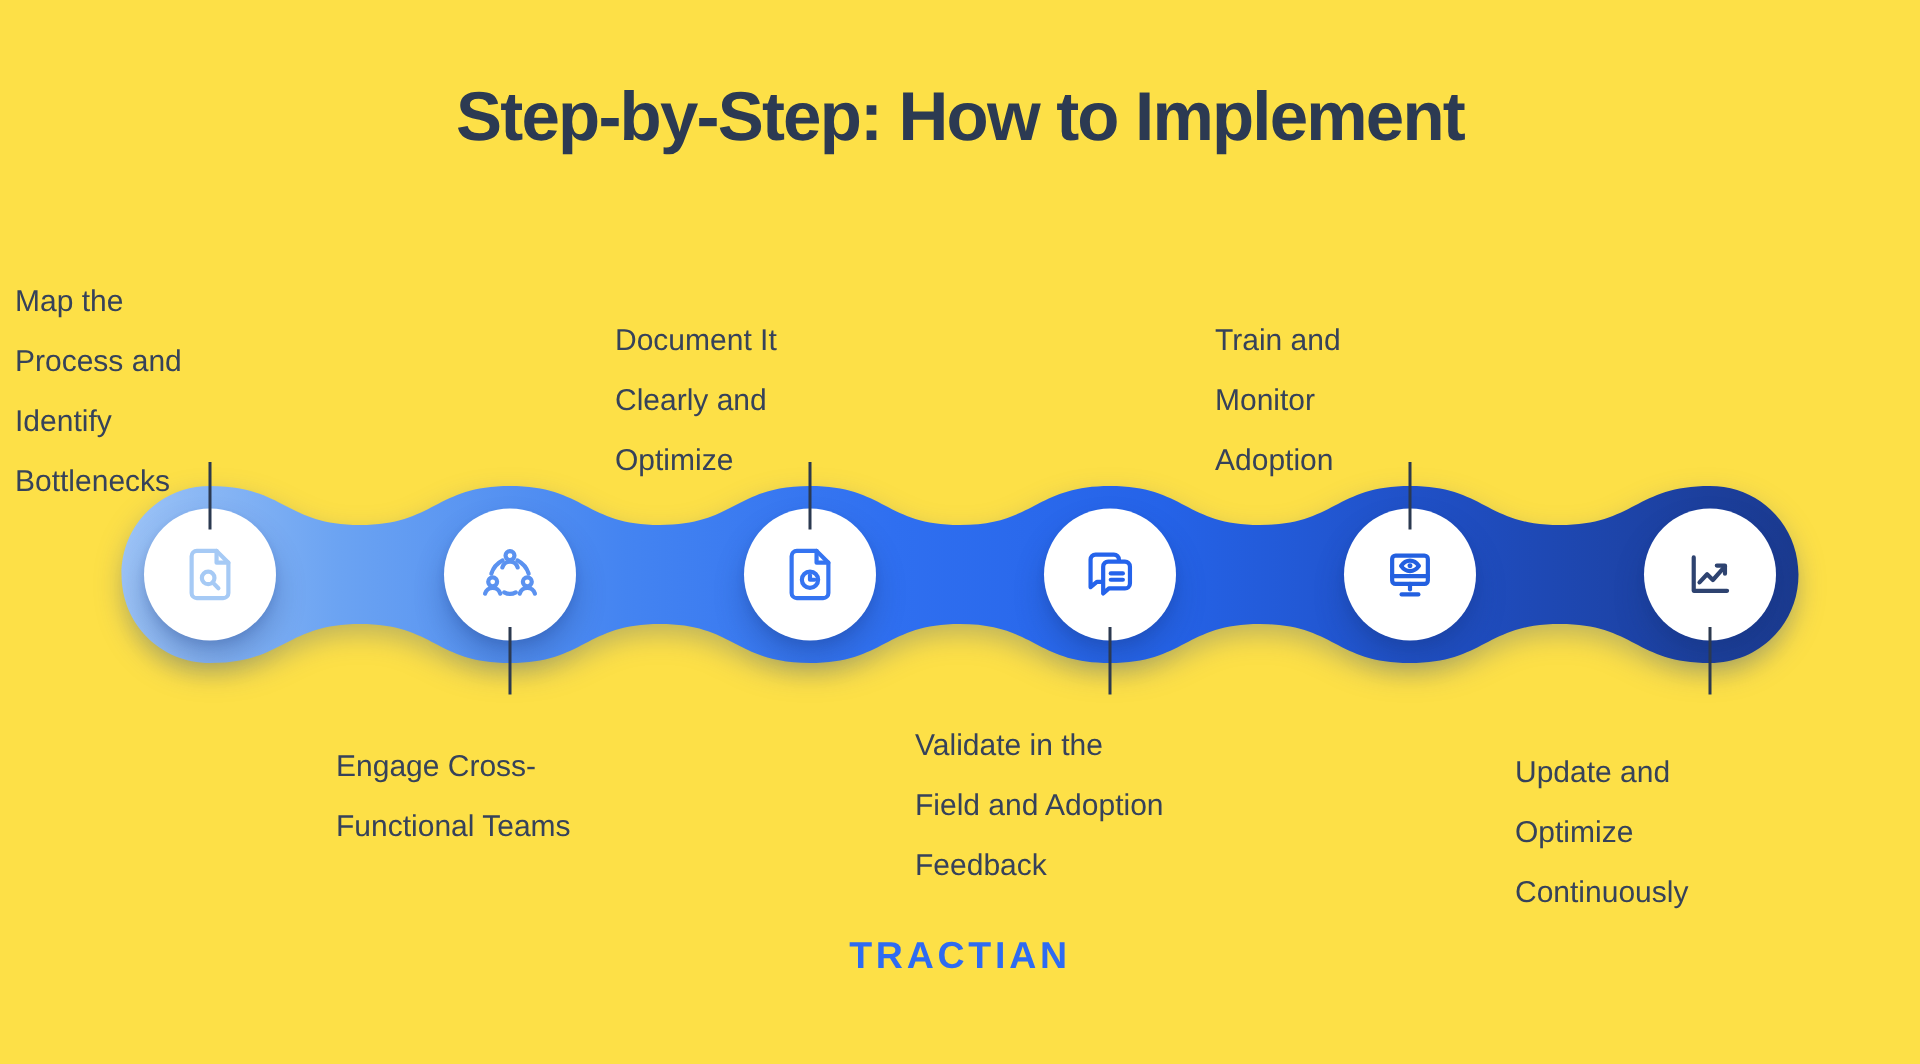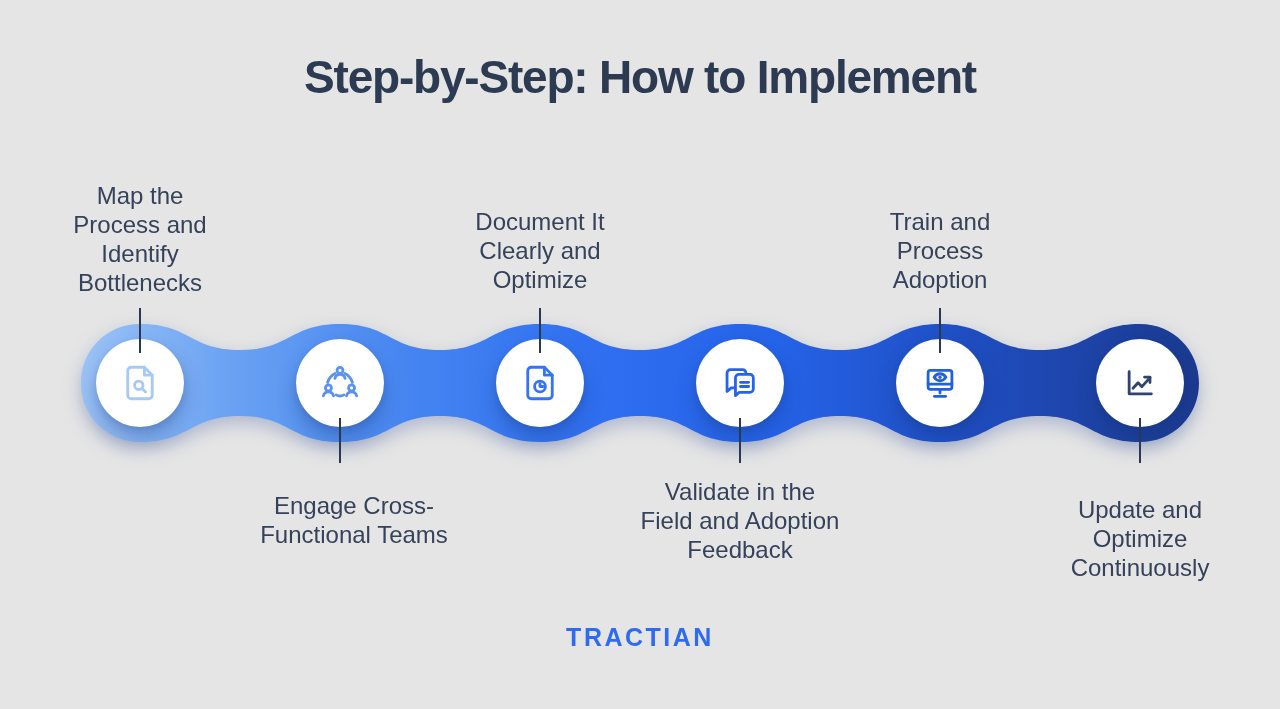--- a/index.html
+++ b/index.html
@@ -1,17 +1,17 @@
 <!DOCTYPE html>
 <html><head>
 <meta charset="utf-8">
 <style>
   html,body{margin:0;padding:0;background:#fff;}
   .canvas{
-    position:relative;width:1280px;height:709px;background:#e5e5e5;
+    position:relative;width:1280px;height:709px;background:#fde047;
     overflow:hidden;font-family:"Liberation Sans","DejaVu Sans",sans-serif;
   }
   .title{
     position:absolute;left:0;right:0;top:50px;text-align:center;
     font-size:46px;line-height:54px;font-weight:700;color:#2c3a52;
     letter-spacing:-1.2px;
   }
   .t-line{display:block;}
   .ribbon-svg{position:absolute;left:0;top:0;width:1280px;height:709px;}
   .ribbon-path{filter:drop-shadow(0 7px 9px rgba(30,64,150,0.28));}
@@ -21,22 +21,22 @@
     box-shadow:0 12px 20px rgba(23,52,120,0.30),0 3px 6px rgba(23,52,120,0.12);
     z-index:2;
   }
   .icon{width:42px;height:42px;display:block;}
   .connector{
     position:absolute;width:2px;background:#2b3950;z-index:3;
   }
   .connector.above{top:308px;height:45px;}
   .connector.below{top:418px;height:45px;}
   .step-label{
-    position:absolute;width:260px;text-align:center;white-space:pre-line;
-    font-size:24px;line-height:29px;color:#36425a;z-index:4;
+    position:absolute;width:260px;white-space:pre-line;
+    font-size:20px;line-height:40px;color:#36425a;z-index:4;
   }
   .s1 .node{left:96px}  .s1 .connector{left:139px} .s1 .step-label{left:10px;top:181px}
   .s2 .node{left:296px} .s2 .connector{left:339px} .s2 .step-label{left:224px;top:491px}
   .s3 .node{left:496px} .s3 .connector{left:539px} .s3 .step-label{left:410px;top:207px}
   .s4 .node{left:696px} .s4 .connector{left:739px} .s4 .step-label{left:610px;top:477px}
   .s5 .node{left:896px} .s5 .connector{left:939px} .s5 .step-label{left:810px;top:207px}
   .s6 .node{left:1096px}.s6 .connector{left:1139px}.s6 .step-label{left:1010px;top:495px}
   .logo{
     position:absolute;left:0;right:0;top:623px;text-align:center;
     font-size:25px;font-weight:800;letter-spacing:2.5px;color:#2e6bf2;
@@ -149,21 +149,21 @@
           <path fill="#ffffff" d="M11.6 17.3 9.4 19.2V9a1.9 1.9 0 0 1 1.9-1.9h6.4a1.9 1.9 0 0 1 1.9 1.9v6.4a1.9 1.9 0 0 1-1.9 1.9Z"></path>
           <path d="M12.3 11.6h4.6"></path>
           <path d="M12.3 14h4.6"></path>
         </g>
       </svg>
     </div>
   </div>
 
   <div class="step s5">
     <div class="step-label">Train and
-Process
+Monitor
 Adoption</div>
     <div class="connector above"></div>
     <div class="node">
       <svg class="icon" viewBox="0 0 24 24">
         <g fill="none" stroke-width="1.6" stroke-linecap="round" stroke-linejoin="round" stroke="#2360e0">
           <rect x="5.2" y="4.8" width="13.6" height="10.8" rx="1.3"></rect>
           <path d="M5.2 12.6h13.6"></path>
           <path d="M8.6 8.7c.95-1.35 2.1-2 3.4-2s2.45.65 3.4 2c-.95 1.35-2.1 2-3.4 2s-2.45-.65-3.4-2Z"></path>
           <circle cx="12" cy="8.7" r="0.95" stroke="none" fill="#2360e0"></circle>
           <path d="M12 15.6v2.1"></path>

